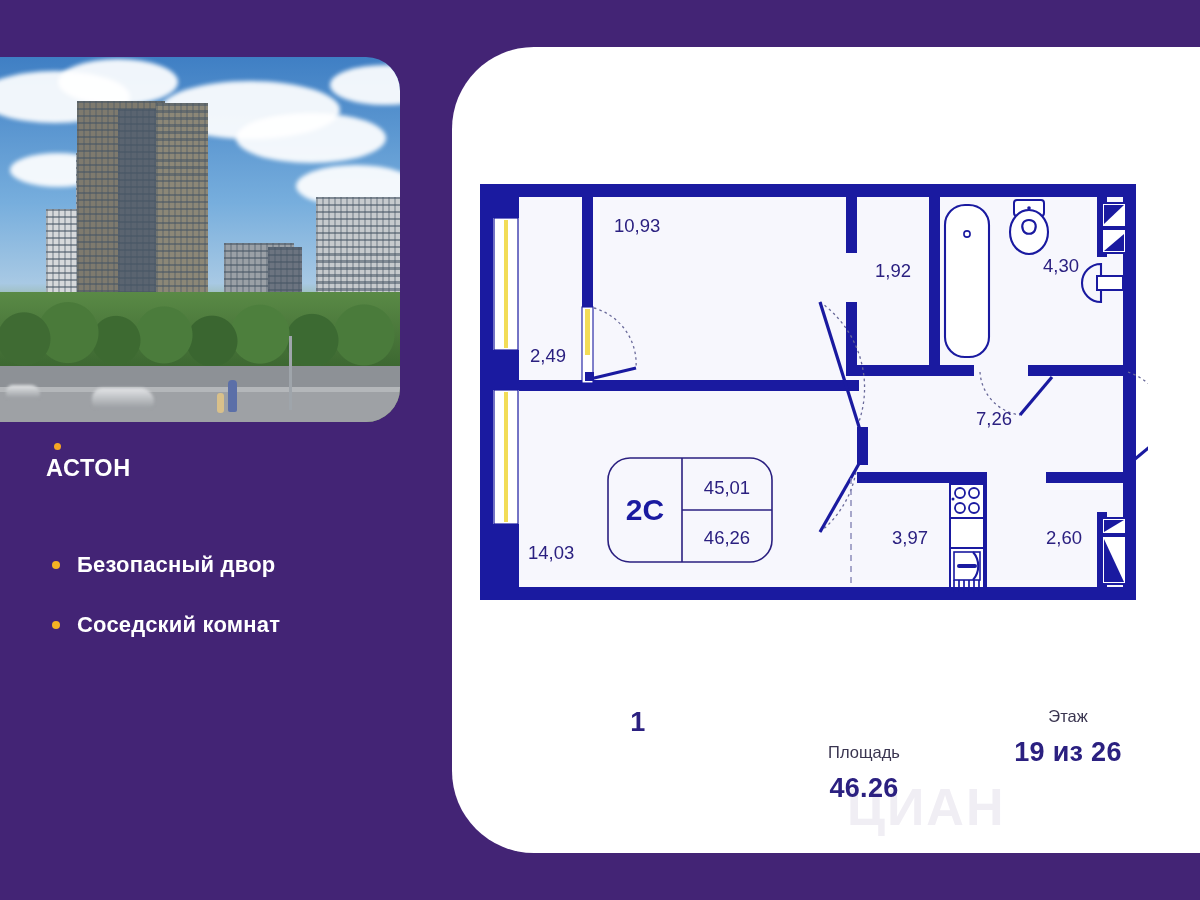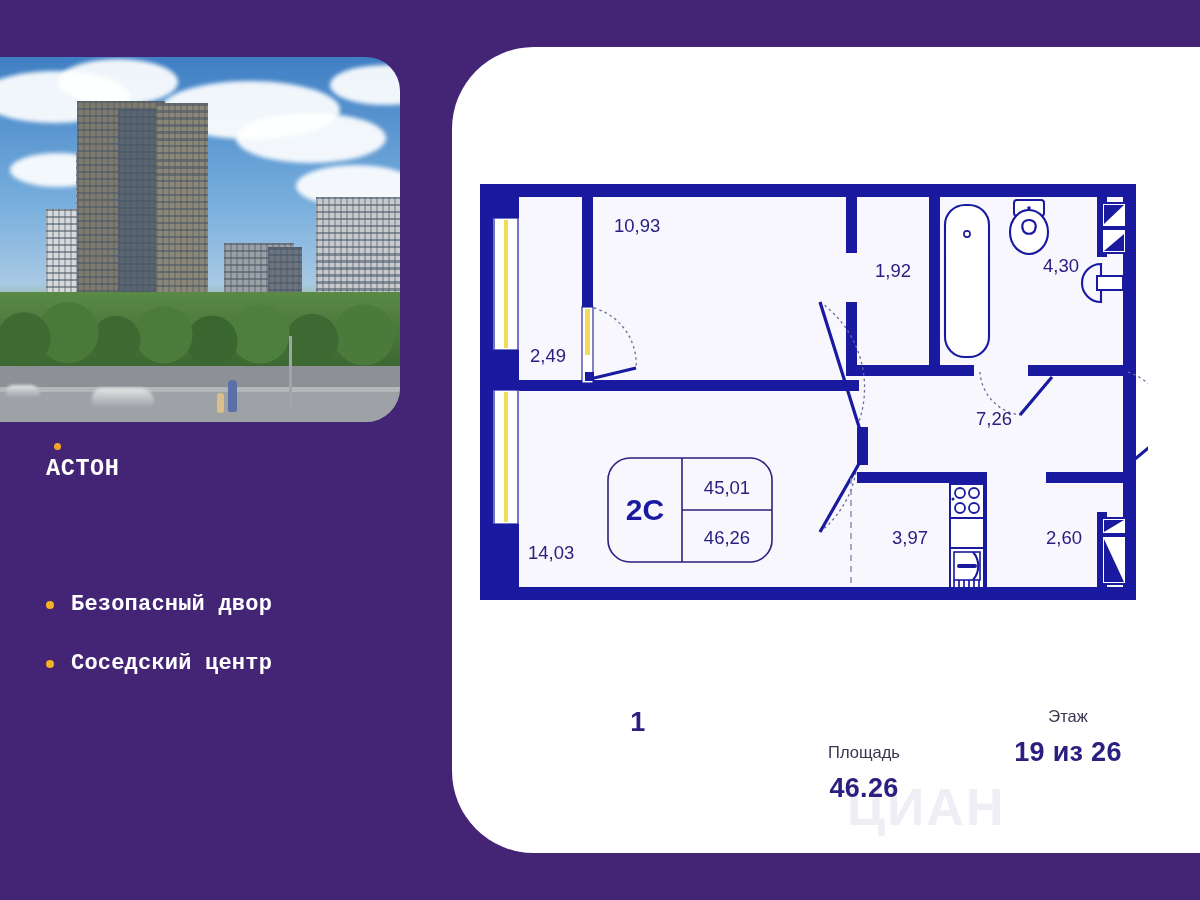--- a/index.html
+++ b/index.html
@@ -5,21 +5,21 @@
   * { box-sizing: border-box; margin: 0; padding: 0; }
   html, body {
     width: 1200px; height: 900px;
     font-family: "Liberation Sans", sans-serif;
     overflow: hidden;
   }
   body { background: #432475; position: relative; }
 
   
   #left-panel {
-    position: absolute; left: 0; top: 0; width: 440px; height: 776px; font-family: Liberation Mono, monospace;
+    position: absolute; left: 0; top: 0; width: 440px; height: 776px;
   }
   #building-photo {
     position: absolute; left: 0; top: 57px; width: 400px; height: 365px;
     border-radius: 0 34px 34px 0;
     overflow: hidden;
     background: linear-gradient(#3f7fc4 0%, #77aedd 40%, #a8c9e4 62%, #8fae80 70%, #6d8f5e 100%);
   }
   
   .cloud { position: absolute; background: rgba(255,255,255,.92); border-radius: 50%; filter: blur(2px); }
   
@@ -59,21 +59,21 @@
     display: flex; align-items: baseline;
     white-space: nowrap;
   }
   #brand .dot {
     position: absolute; left: 8px; top: -12px;
     width: 7px; height: 7px; border-radius: 50%; background: #F5A623;
   }
   #brand .b1 { color: #fff; font-size: 23.5px; font-weight: bold; letter-spacing: .6px; }
   #brand .b2 { color: #fff; font-size: 23.5px; font-weight: 400; letter-spacing: 1.1px; }
 
-  #features { position: absolute; left: 46px; top: 552px; margin-top: 40px; }
+  #features { position: absolute; left: 52px; top: 552px; }
   .feature { display: flex; align-items: center; margin-bottom: 34px; }
   .feature .bullet {
     width: 8px; height: 8px; border-radius: 50%; background: #F5B322;
     margin-right: 17px; flex: 0 0 auto;
   }
   .feature .flabel { color: #fff; font-size: 22px; font-weight: bold; letter-spacing: .2px; }
 
   
   #plan-card {
     position: absolute; left: 452px; top: 47px;
@@ -157,21 +157,21 @@
     <span class="b1">АСТОН</span>
   </div>
 
   <div id="features">
     <div class="feature">
       <span class="bullet"></span>
       <span class="flabel">Безопасный двор</span>
     </div>
     <div class="feature">
       <span class="bullet"></span>
-      <span class="flabel">Соседский центр</span>
+      <span class="flabel">Соседский комнат</span>
     </div>
   </div>
 </div>
 
 <div id="plan-card">
 
   <div id="watermark">ЦИАН</div>
 
   <svg id="floorplan" width="680" height="440" viewBox="0 0 680 440">
     <defs>

